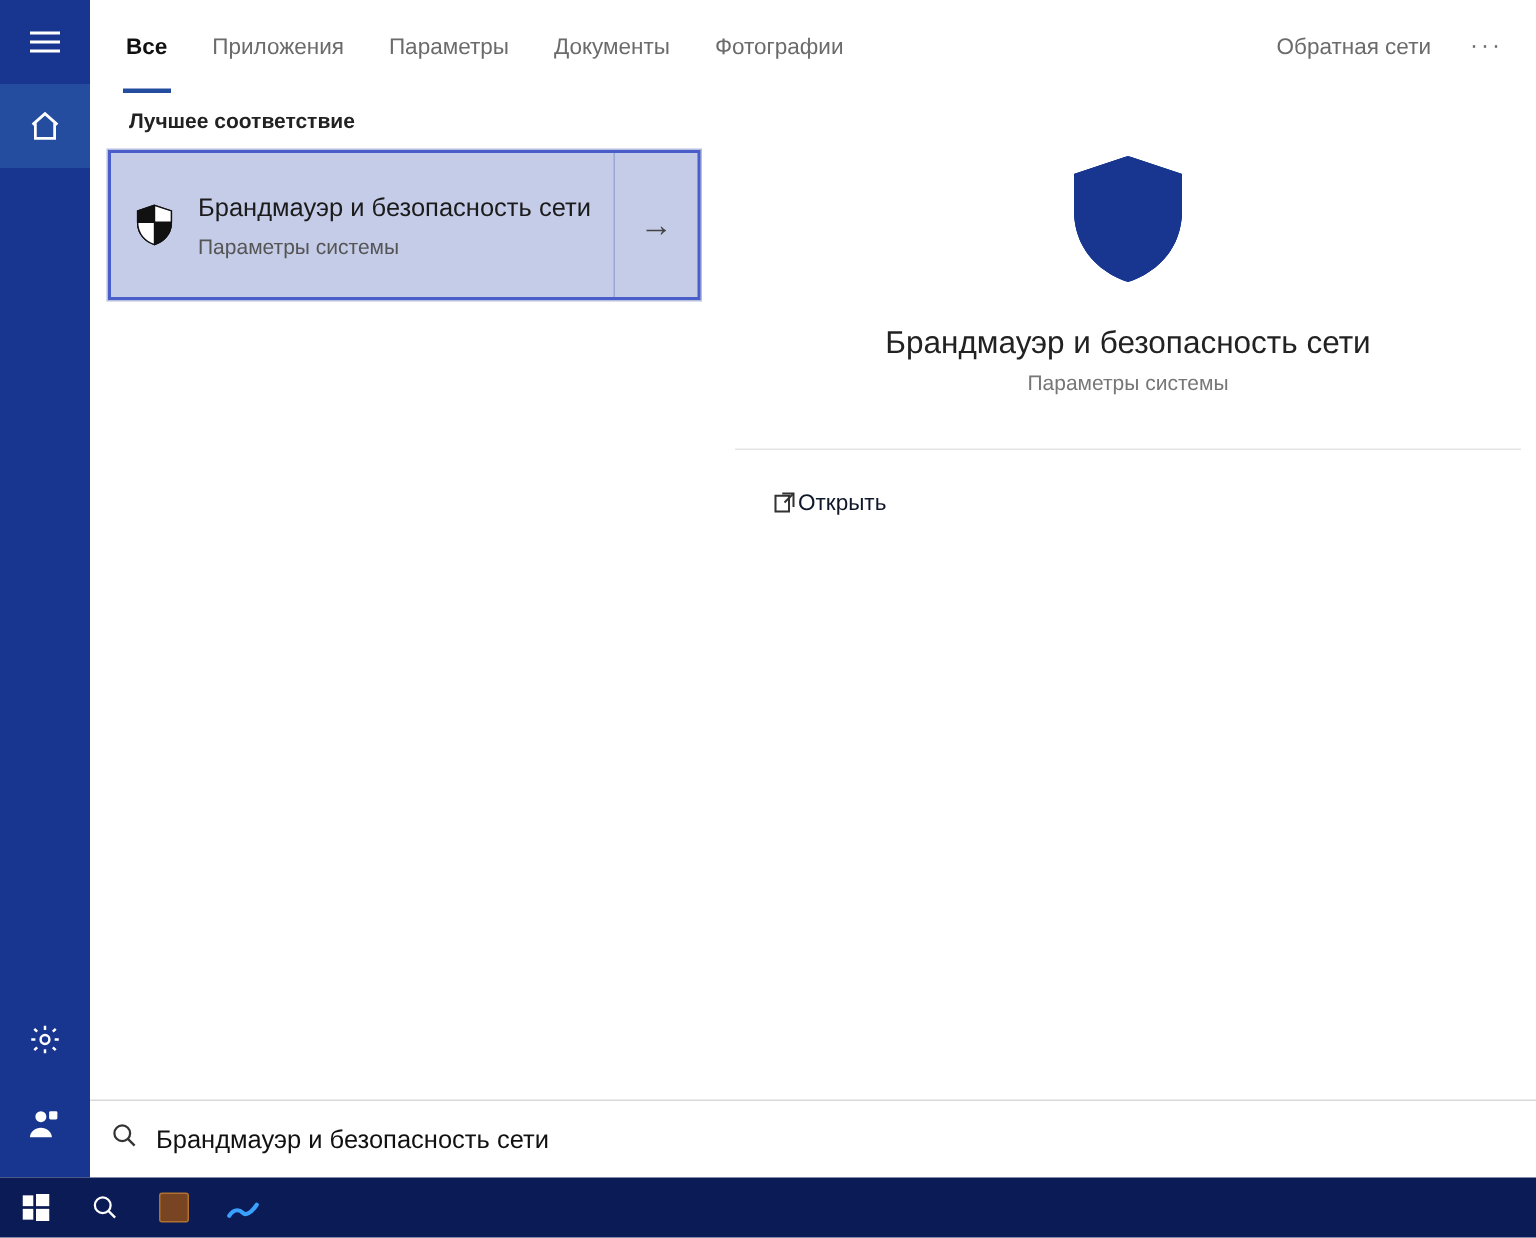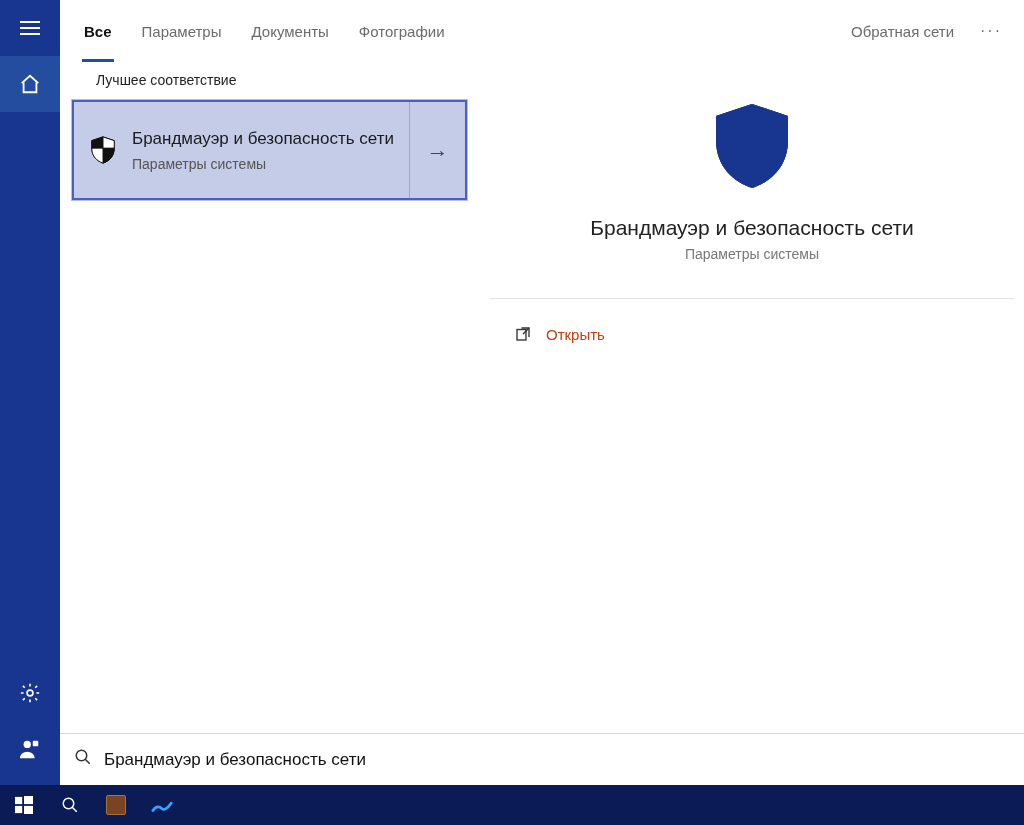--- a/index.html
+++ b/index.html
@@ -46,21 +46,21 @@
   .dots { color:#6b6b6b; letter-spacing:2px; padding:0 8px; cursor:pointer; font-size:16px; }
 
   
   .main {
     flex:1; display:flex; overflow:hidden;
   }
   .left-pane {
     width:420px; display:flex; flex-direction:column; border-right:1px solid transparent;
   }
   .section-label {
-    font-size:14px; font-weight:400; color:#222; padding:10px 36px 12px;
+    font-size:14px; font-weight:700; color:#222; padding:10px 26px 12px;
   }
   .result-item {
     margin: 0 12px 0 12px;
     height:100px;
     border:2px solid #4a5ec9;
     background:#c5cce8;
     display:flex; align-items:center; cursor:pointer;
     box-shadow: 0 0 0 1px #b8bedf;
   }
   .result-item .ico {
@@ -80,21 +80,21 @@
     display:flex; flex-direction:column;
   }
   .preview-card {
     border-bottom:1px solid #e3e3e3;
     padding:30px 20px 36px; text-align:center;
   }
   .preview-card .big-title { font-size:21px; color:#222; margin-top:18px; }
   .preview-card .big-sub { font-size:14px; color:#777; margin-top:6px; }
   .actions { padding:18px 12px; }
   .action-row {
-    display:flex; align-items:center; gap:14px; padding:8px 12px; cursor:pointer; font-size:15px; color:#c2410c;
+    display:flex; align-items:center; padding:8px 12px; cursor:pointer; font-size:15px; color:#0f172a;
     border-radius:2px;
   }
 
   
   .shield-sm svg { width:30px; height:30px; }
   .shield-lg svg { width:96px; height:96px; }
 
   
   .searchbar {
     height:52px; border-top:1px solid #d9d9d9; background:#fff;
@@ -149,20 +149,21 @@
       <rect x="15" y="3" width="6" height="6" rx="1" fill="#fff"></rect>
     </svg>
   </div>
   <div style="height:8px;"></div>
 </div>
 
 <div class="content">
 
   <div class="tabs">
     <div class="tab active">Все</div>
+    <div class="tab">Приложения</div>
     <div class="tab">Параметры</div>
     <div class="tab">Документы</div>
     <div class="tab">Фотографии</div>
     <div class="spacer"></div>
     <div class="feedback">Обратная сети</div>
     <div class="dots">···</div>
   </div>
 
   <div class="main">
 

